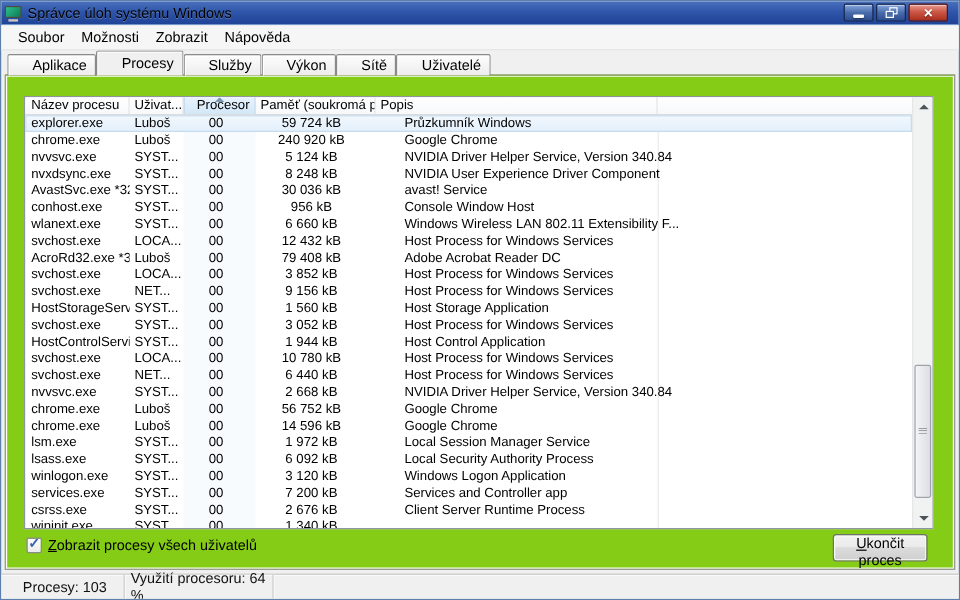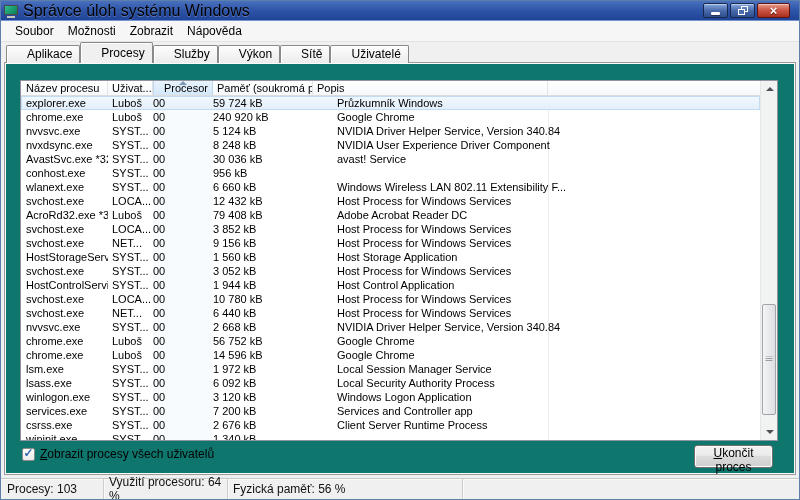--- a/index.html
+++ b/index.html
@@ -7,21 +7,21 @@
   .window { position:relative; width:800px; height:500px; background:#f0f0f0; border:1px solid #5d7fae; overflow:hidden; }
 
   
   .titlebar { position:absolute; top:0; left:0; right:0; height:20px;
     background:linear-gradient(180deg,#4a71bd 0%, #2e55a9 45%, #1e4295 100%);
     box-shadow:inset 0 -1px 0 #7294cf; display:flex; align-items:center; padding-left:3px; }
   .app-icon { width:15px; height:13px; position:relative; margin-right:4px; flex:0 0 auto; }
   .app-icon .screen { position:absolute; top:0; left:0; width:14px; height:10px; background:#4c4a44; border-radius:1px; }
   .app-icon .glass { position:absolute; top:1px; left:1px; width:12px; height:8px; background:linear-gradient(135deg,#2fbf8f,#0d7a55); }
   .app-icon .base { position:absolute; bottom:0; left:3px; width:8px; height:2px; background:#c9c6c0; }
-  .title-text { color:#000; font-size:16px; line-height:20px; text-shadow:0 1px 0 rgba(255,255,255,0.25); }
+  .title-text { color:#000; font-size:12px; line-height:20px; text-shadow:0 1px 0 rgba(255,255,255,0.25); }
   .win-buttons { position:absolute; top:2px; right:9px; display:flex; gap:2px; }
   .wbtn { height:15px; border:1px solid #17284e; border-radius:2px; display:flex; align-items:center; justify-content:center;
     background:linear-gradient(180deg,#88a8dd 0%, #4a6cab 50%, #2d4d8e 100%); box-shadow:inset 0 1px 0 rgba(255,255,255,0.45); cursor:default; }
   .wbtn.min, .wbtn.max { width:25px; }
   .wbtn.close { width:33px; background:linear-gradient(180deg,#e79c8e 0%, #cd5847 45%, #aa2e1d 100%); border-color:#5e130c; }
   .glyph-min { display:block; width:9px; height:3px; background:#fff; border-radius:1px; box-shadow:0 1px 1px rgba(0,0,0,0.4); margin-top:6px; }
   .glyph-restore { position:relative; width:10px; height:9px; display:block; }
   .glyph-restore .sq1 { position:absolute; top:0; right:0; width:7px; height:6px; border:1px solid #fff; }
   .glyph-restore .sq2 { position:absolute; bottom:0; left:0; width:7px; height:6px; border:1px solid #fff; background:#4a6cab; }
   .glyph-close { color:#fff; font-size:13px; font-weight:bold; line-height:13px; text-shadow:0 1px 1px rgba(0,0,0,0.5); }
@@ -34,21 +34,21 @@
   
   .tabs { position:absolute; top:41px; left:5px; height:21px; display:flex; align-items:flex-end; z-index:3; }
   .tab { height:18px; font-size:12px; color:#000; padding:1px 7px 0 20px; margin-right:0;
     border:1px solid #8a8a8a; border-bottom:none; border-radius:2px 2px 0 0;
     background:linear-gradient(180deg,#fdfdfd,#ececec); box-shadow:inset 1px 1px 0 #ffffff; cursor:default; white-space:nowrap; }
   .tab.active { height:21px; padding-top:3px; background:#f0f0f0; box-shadow:inset 1px 1px 0 #fdfdfd; position:relative; z-index:4; }
   .tab.wide { min-width:36px; }
 
   
   .tabpage { position:absolute; left:3px; right:3px; top:61px; bottom:24px;
-    border:1px solid #9a9a9a; box-shadow:inset 1px 1px 0 #fbfbfb, inset -1px -1px 0 #fbfbfb; background:#0f766e; z-index:2; }
+    border:1px solid #9a9a9a; box-shadow:inset 1px 1px 0 #fbfbfb, inset -1px -1px 0 #fbfbfb; background:#84cc16; z-index:2; }
 
   
   .listview { position:absolute; left:15px; top:17px; right:17px; bottom:33px; background:#fff; border:1px solid #8e959e; overflow:hidden; }
   .lv-inner { position:absolute; inset:0; right:17px; overflow:hidden; }
   .col-line { position:absolute; top:0; bottom:0; left:527px; width:1px; background:#ececec; }
   .lv-header { position:relative; display:flex; height:15px; background:linear-gradient(180deg,#ffffff,#f7f8fa); border-bottom:1px solid #dcdcdc; z-index:2; }
   .hcell { font-size:11px; line-height:14px; color:#000; border-right:1px solid #e4e4e4; white-space:nowrap; overflow:hidden; }
   .h-name { width:87px; padding-left:5px; }
   .h-user { width:45px; padding-left:4px; }
   .h-cpu  { width:60px; padding-right:4px; text-align:right; position:relative;
@@ -57,22 +57,22 @@
     border-left:4px solid transparent; border-right:4px solid transparent; border-bottom:4px solid #7d98b3; }
   .h-mem  { width:100px; padding-left:4px; }
   .h-desc { width:235px; padding-left:4px; }
   .h-fill { flex:1; border-right:none; }
 
   .lv-body { position:relative; z-index:1; }
   .lv-row { display:flex; height:14px; cursor:default; }
   .cell { font-size:11px; line-height:14px; color:#000; white-space:nowrap; overflow:hidden; }
   .c-name { width:87px; padding-left:5px; }
   .c-user { width:45px; padding-left:4px; }
-  .c-cpu  { width:60px; padding-right:6px; text-align:left; background:#f7fbfe; }
-  .c-mem  { width:100px; padding-right:7px; text-align:left; }
+  .c-cpu  { width:60px; padding-right:6px; text-align:center; background:#f7fbfe; }
+  .c-mem  { width:100px; padding-right:7px; text-align:center; }
   .c-desc { width:235px; padding-left:4px;margin-left:20px; }
   .lv-row.selected { background:linear-gradient(180deg,#f2f9fe,#e2eefa); outline:1px solid #c4dcf1; outline-offset:-1px; }
   .lv-row.selected .c-cpu { background:transparent; }
 
   
   .vscroll { position:absolute; top:0; bottom:0; right:0; width:17px; background:#f1f2f2; border-left:1px solid #e6e6e6; }
   .sb-btn { position:absolute; left:0; width:17px; height:16px; display:flex; align-items:center; justify-content:center; }
   .sb-up { top:0; }
   .sb-down { bottom:0; }
   .tri-up { width:0; height:0; border-left:4px solid transparent; border-right:4px solid transparent; border-bottom:4px solid #4d5257; }
@@ -92,21 +92,21 @@
   .end-btn { position:absolute; right:5px; top:1px; width:79px; height:23px; font-family:"Liberation Sans",sans-serif;
     font-size:12px; color:#000; border:1px solid #707070; border-radius:3px;
     background:linear-gradient(180deg,#f2f2f2 0%,#ebebeb 45%,#dddddd 46%,#cfcfcf 100%);
     box-shadow:inset 0 0 0 1px #fbfbfb; cursor:default; }
 
   
   .statusbar { position:absolute; left:0; right:0; bottom:0; height:21px; background:#f0f0f0;
     border-top:1px solid #c9c9c9; box-shadow:inset 0 1px 0 #fafafa; display:flex; align-items:center; }
   .pane { font-size:12px; color:#111; height:100%; display:flex; align-items:center;
     border-right:1px solid #cdcdcd; box-shadow:1px 0 0 #fafafa; }
-  .pane-1 { width:103px; padding-left:6px; }
+  .pane-1 { width:103px; padding-left:18px; }
   .pane-2 { width:124px; padding-left:5px; }
   .pane-3 { width:235px; padding-left:5px; }
   u { text-decoration:underline; }
 </style>
 </head>
 <body>
 
 <div class="window">
 
   <div class="titlebar">
@@ -195,20 +195,21 @@
               <div class="cell c-user">SYST...</div>
               <div class="cell c-cpu">00</div>
               <div class="cell c-mem">30 036 kB</div>
               <div class="cell c-desc">avast! Service</div>
             </div>
             <div class="lv-row">
               <div class="cell c-name">conhost.exe</div>
               <div class="cell c-user">SYST...</div>
               <div class="cell c-cpu">00</div>
               <div class="cell c-mem">956 kB</div>
+              <div class="cell c-desc">Console Window Host</div>
             </div>
             <div class="lv-row">
               <div class="cell c-name">wlanext.exe</div>
               <div class="cell c-user">SYST...</div>
               <div class="cell c-cpu">00</div>
               <div class="cell c-mem">6 660 kB</div>
               <div class="cell c-desc">Windows Wireless LAN 802.11 Extensibility F...</div>
             </div>
             <div class="lv-row">
               <div class="cell c-name">svchost.exe</div>
@@ -358,16 +359,15 @@
         <span class="chk-label"><u>Z</u><span>obrazit procesy všech uživatelů</span></span>
       </div>
       <button class="end-btn"><u>U</u><span>končit proces</span></button>
     </div>
 
   </div>
 
   <div class="statusbar">
     <div class="pane pane-1">Procesy: 103</div>
     <div class="pane pane-2">Využití procesoru: 64 %</div>
-    <div class="pane pane-3">Fyzická paměť: 56 %</div>
   </div>
 
 </div>
 
 </body></html>

